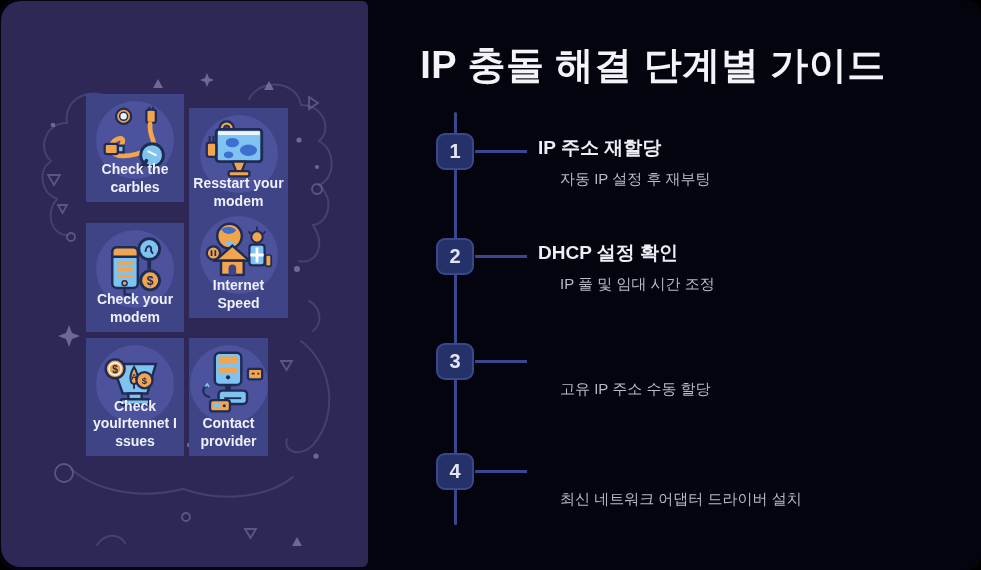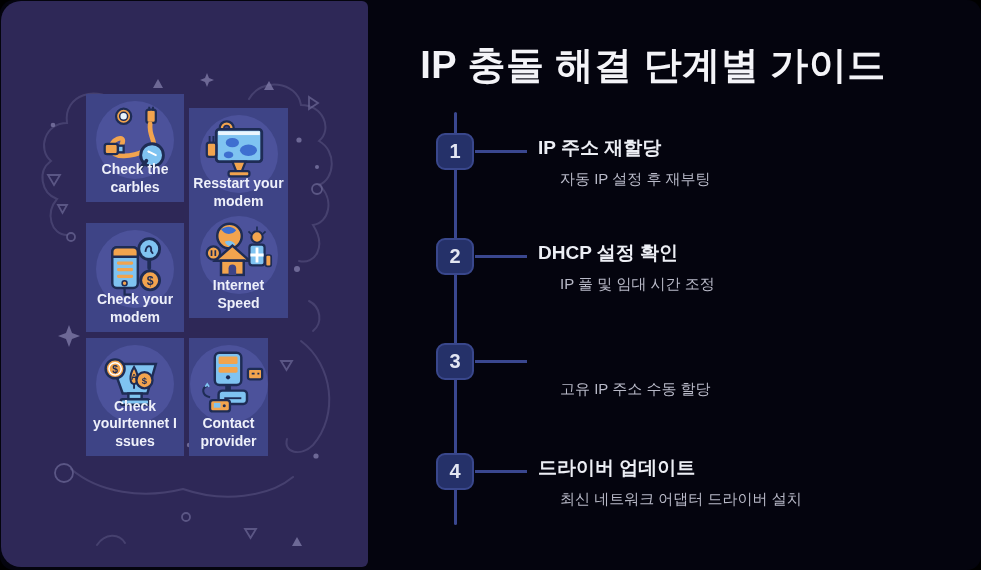--- a/index.html
+++ b/index.html
@@ -264,16 +264,15 @@
   <div class="hline" style="top:255px"></div>
   <div class="step-title" style="top:240px">DHCP 설정 확인</div>
   <div class="step-desc" style="top:275px">IP 풀 및 임대 시간 조정</div>
 
   <div class="badge" style="top:343px">3</div>
   <div class="hline" style="top:360px"></div>
   <div class="step-desc" style="top:380px">고유 IP 주소 수동 할당</div>
 
   <div class="badge" style="top:453px">4</div>
   <div class="hline" style="top:470px"></div>
-  <div class="step-title" style="top:455px">드라이버 업데이트</div>
   <div class="step-desc" style="top:490px">최신 네트워크 어댑터 드라이버 설치</div>
 
 </div>
 
 </body></html>

